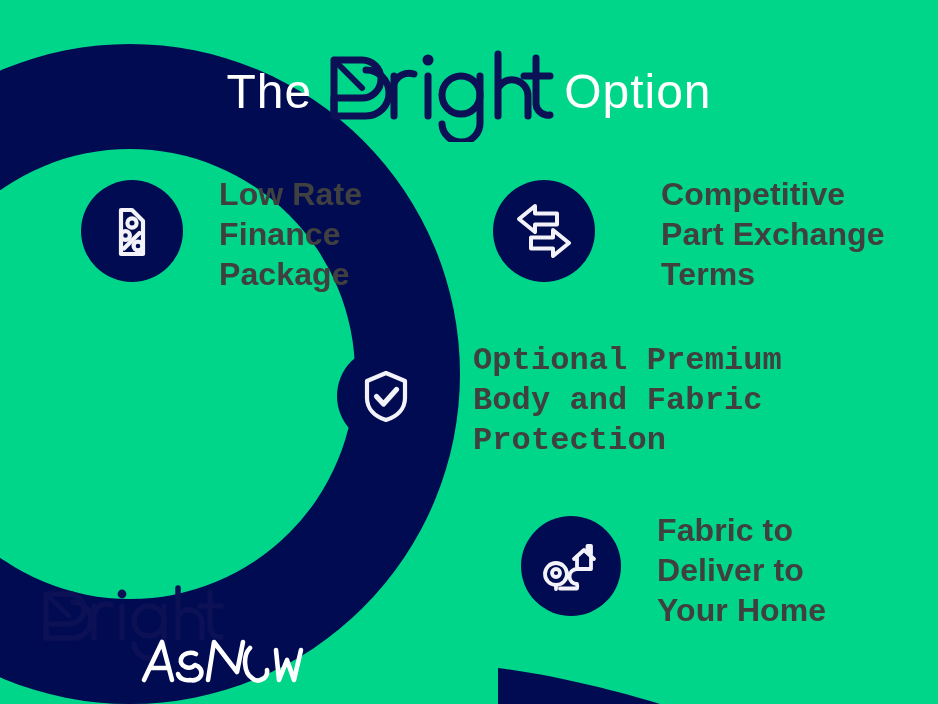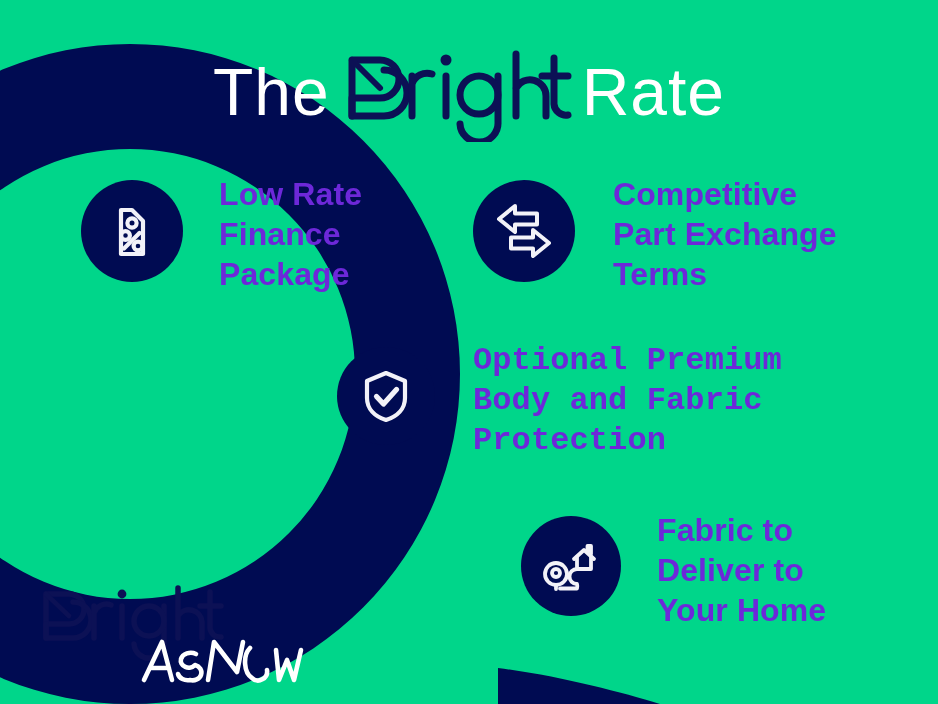--- a/index.html
+++ b/index.html
@@ -31,21 +31,21 @@
     left: 0;
     top: 42px;
     width: 938px;
     text-align: center;
     white-space: nowrap;
   }
   .headline-word {
     display: inline-block;
     vertical-align: middle;
     color: #ffffff;
-    font-size: 66px;
+    font-size: 48px;
     font-weight: 300;
     letter-spacing: 1px;
     line-height: 1;
   }
   #headline-logo {
     display: inline-block;
     vertical-align: middle;
     margin: 0 10px;
     position: relative;
     top: 4px;
@@ -59,34 +59,34 @@
   }
   .feature-icon {
     flex: 0 0 auto;
     border-radius: 50%;
     background: #000b52;
     display: flex;
     align-items: center;
     justify-content: center;
   }
   .feature-text {
-    color: #6d28d9;
+    color: #404040;
     font-size: 32px;
     font-weight: bold;
     line-height: 40px;
     letter-spacing: 0.1px;
     white-space: pre-line;
     padding-top: 2px;
   }
 
   #feature-0 { left: 81px;  top: 180px; }
   #feature-0 .feature-icon { width: 102px; height: 102px; }
   #feature-0 .feature-text { margin-left: 36px; margin-top: -8px; }
 
-  #feature-1 { left: 473px; top: 180px; }
+  #feature-1 { left: 493px; top: 180px; gap: 28px; }
   #feature-1 .feature-icon { width: 102px; height: 102px; }
   #feature-1 .feature-text { margin-left: 38px; margin-top: -8px; }
 
   #feature-2 { left: 337px; top: 347px; }
   #feature-2 .feature-icon { width: 98px; height: 98px; }
   #feature-2 .feature-text { margin-left: 38px; margin-top: -8px; font-family: Liberation Mono, monospace; }
 
   #feature-3 { left: 521px; top: 516px; }
   #feature-3 .feature-icon { width: 100px; height: 100px; }
   #feature-3 .feature-text { margin-left: 36px; margin-top: -8px; }
@@ -142,21 +142,21 @@
 
           <path d="M158 30 L158 76 A19 19 0 0 1 120 78"></path>
           <circle cx="139" cy="49" r="19"></circle>
 
           <path d="M176 70 L176 8 M176 42 A16 16 0 0 1 206 50 L206 70"></path>
 
           <path d="M214 12 L214 58 A12 12 0 0 0 228 69 M202 30 L228 30"></path>
         </g>
         <circle cx="106" cy="14" r="5.5" fill="#0c1155"></circle>
       </svg>
-    </span><span class="headline-word">Rate</span>
+    </span><span class="headline-word">Option</span>
   </div>
 
   <div class="feature" id="feature-0">
     <div class="feature-icon">
       <svg width="58" height="58" viewBox="0 0 58 58">
         <g fill="none" stroke="#f2f2f8" stroke-width="4.2" stroke-linecap="round" stroke-linejoin="round">
           <path d="M18 8 L29 8 L40 19 L40 52 L18 52 Z"></path>
           <circle cx="29" cy="21" r="4.6"></circle>
           <circle cx="22.5" cy="33.5" r="4.4"></circle>
           <circle cx="35" cy="44" r="4.4"></circle>

